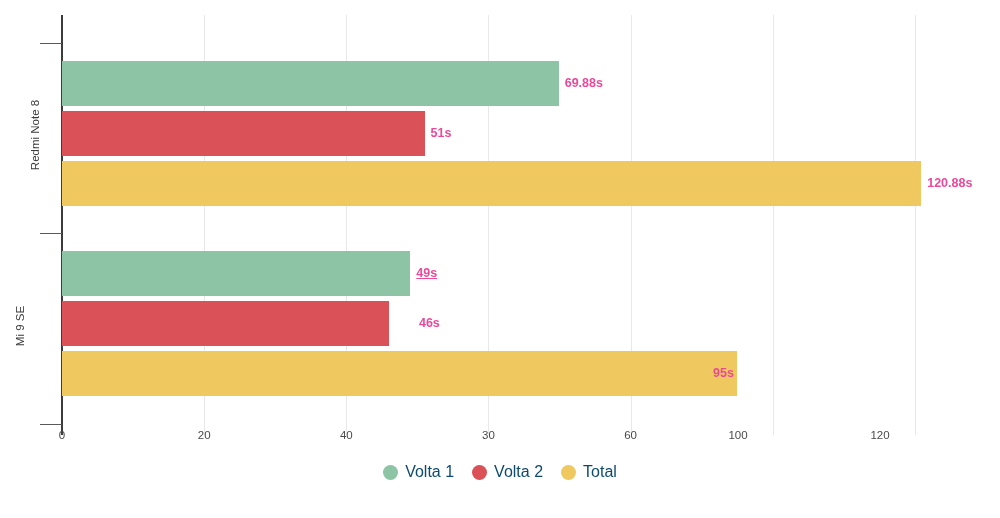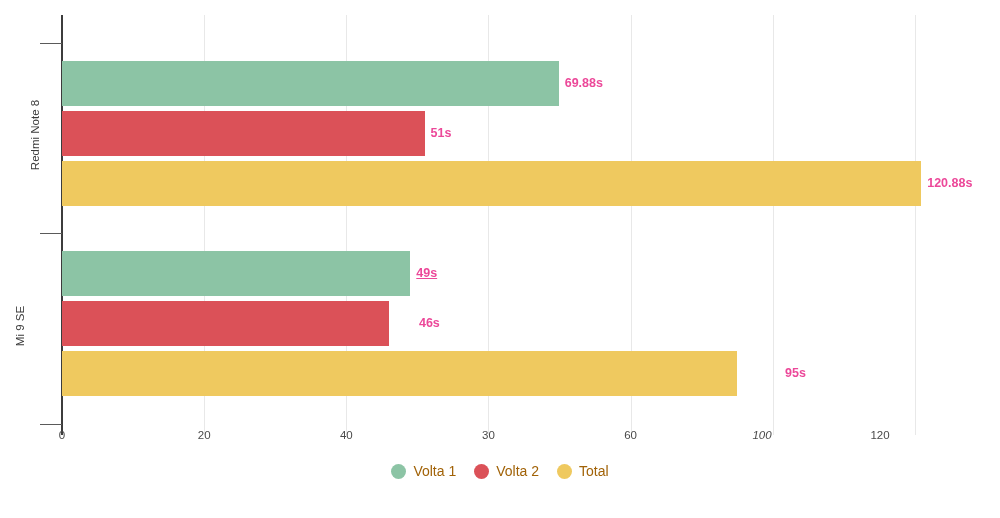--- a/index.html
+++ b/index.html
@@ -113,22 +113,22 @@
     align-items: center;
     margin: 0 9px;
   }
   .legend-swatch {
     width: 15px;
     height: 15px;
     border-radius: 50%;
     margin-right: 7px;
   }
   .legend-text {
-    font-size: 14px;
-    color: #a16207;
+    font-size: 16px;
+    color: #0c4a6e;
   }
 </style>
 </head>
 <body>
 
 <div id="chart-root">
 
   <div id="plot-area">
       <div class="gridline" style="left: 142.16px; background: rgb(232, 232, 232);"></div>
       <div class="gridline" style="left: 284.32px; background: rgb(232, 232, 232);"></div>
@@ -153,30 +153,30 @@
       <div class="bar-label" style="left: 558.707px; top: 61px;">69.88s</div>
       <div class="bar" style="left: 62px; top: 111px; width: 362.508px; background: rgb(219, 81, 88);"></div>
       <div class="bar-label" style="left: 424.508px; top: 111px; text-align: center;">51s</div>
       <div class="bar" style="left: 62px; top: 161px; width: 859.215px; background: rgb(239, 201, 95);"></div>
       <div class="bar-label" style="left: 921.215px; top: 161px;">120.88s</div>
       <div class="bar" style="left: 62px; top: 251px; width: 348.292px; background: rgb(140, 196, 165);"></div>
       <div class="bar-label" style="left: 410.292px; top: 251px; text-decoration: underline;">49s</div>
       <div class="bar" style="left: 62px; top: 301px; width: 326.968px; background: rgb(219, 81, 88);"></div>
       <div class="bar-label" style="left: 388.968px; top: 301px; margin-left: 24px;">46s</div>
       <div class="bar" style="left: 62px; top: 351px; width: 675.26px; background: rgb(239, 201, 95);"></div>
-      <div class="bar-label" style="left: 779px; top: 351px;">95s</div>
+      <div class="bar-label" style="left: 707px; top: 351px;">95s</div>
     </div>
 
   <div id="x-axis-group">
       <div class="x-tick-label" style="left: 62px;">0</div>
       <div class="x-tick-label" style="left: 204.16px; text-align: center;">20</div>
       <div class="x-tick-label" style="left: 346.32px;">40</div>
       <div class="x-tick-label" style="left: 488.48px;">30</div>
       <div class="x-tick-label" style="left: 630.64px;">60</div>
-      <div class="x-tick-label" style="left: 762px; font-style: italic;">100</div>
+      <div class="x-tick-label" style="left: 738px;">100</div>
       <div class="x-tick-label" style="left: 880px;">120</div>
     </div>
 
   <div id="legend">
       <div class="legend-item">
         <div class="legend-swatch" style="background: rgb(140, 196, 165);"></div>
         <div class="legend-text">Volta 1</div>
       </div>
       <div class="legend-item">
         <div class="legend-swatch" style="background: rgb(219, 81, 88);"></div>

